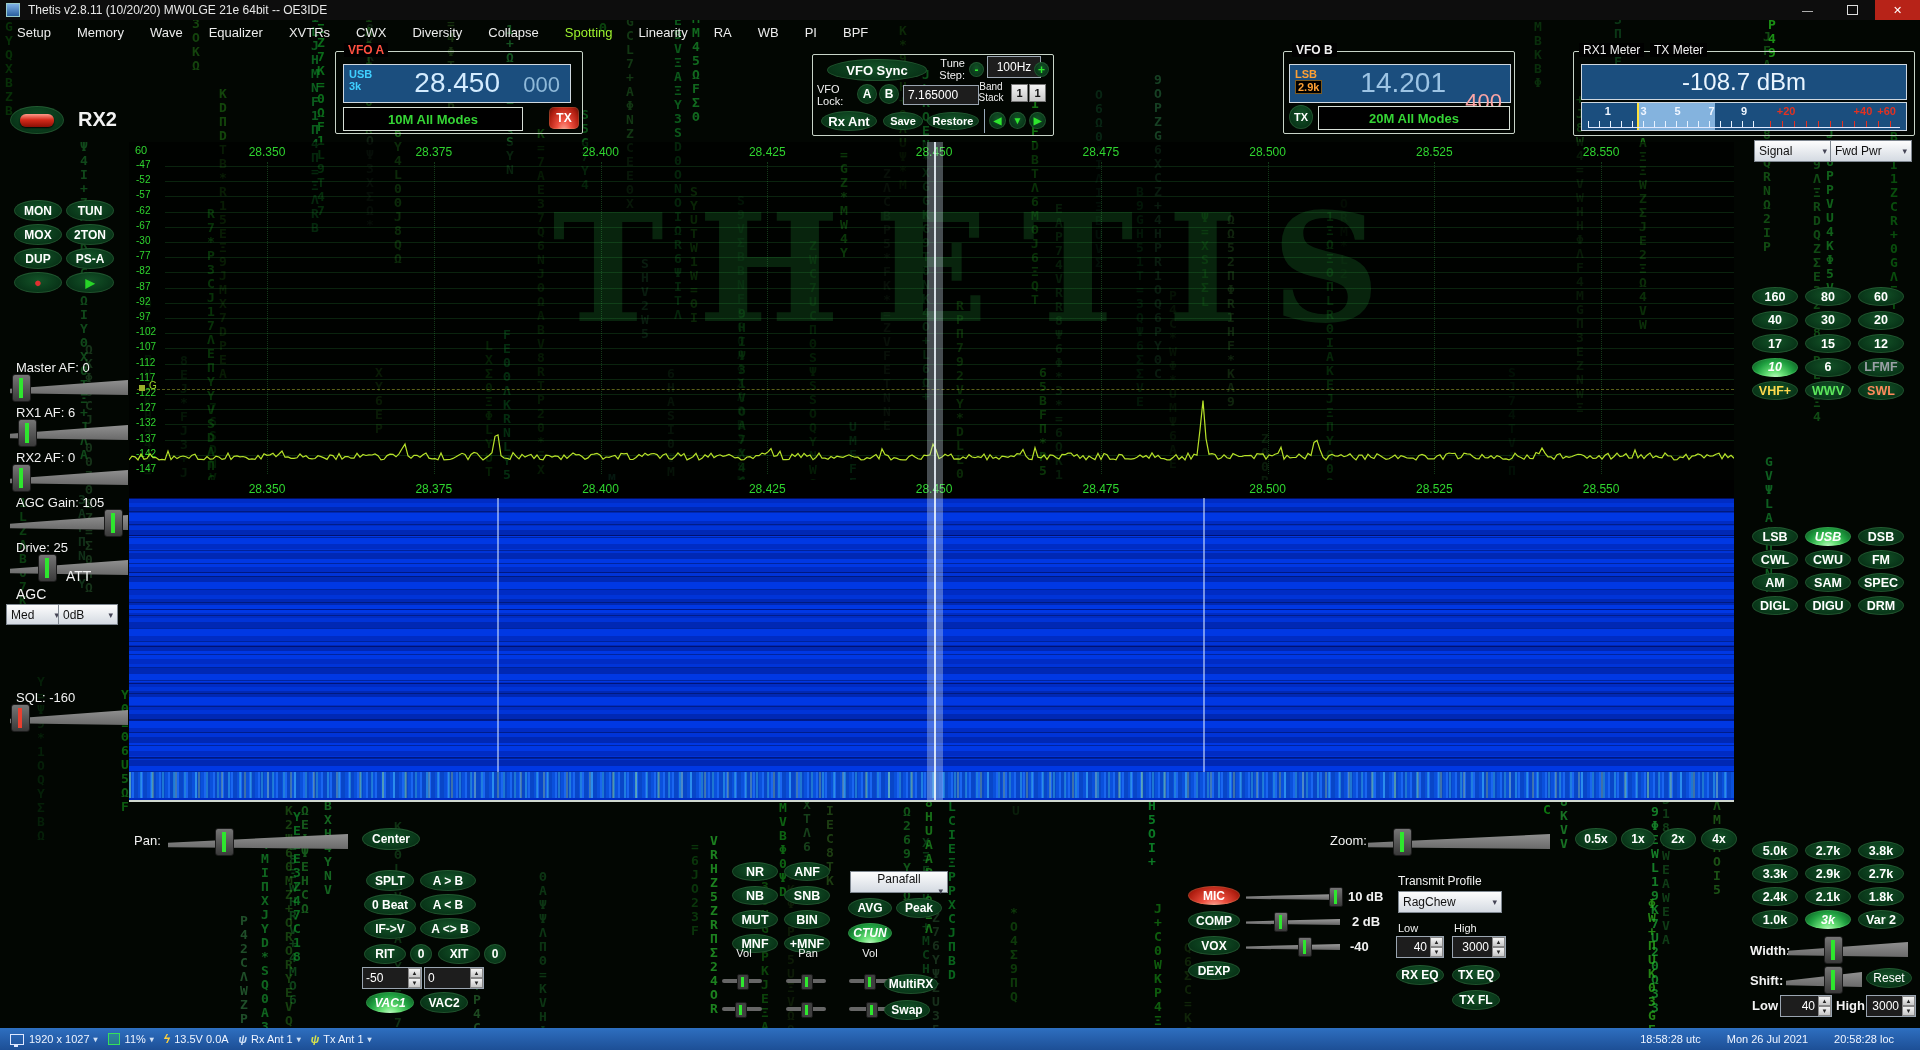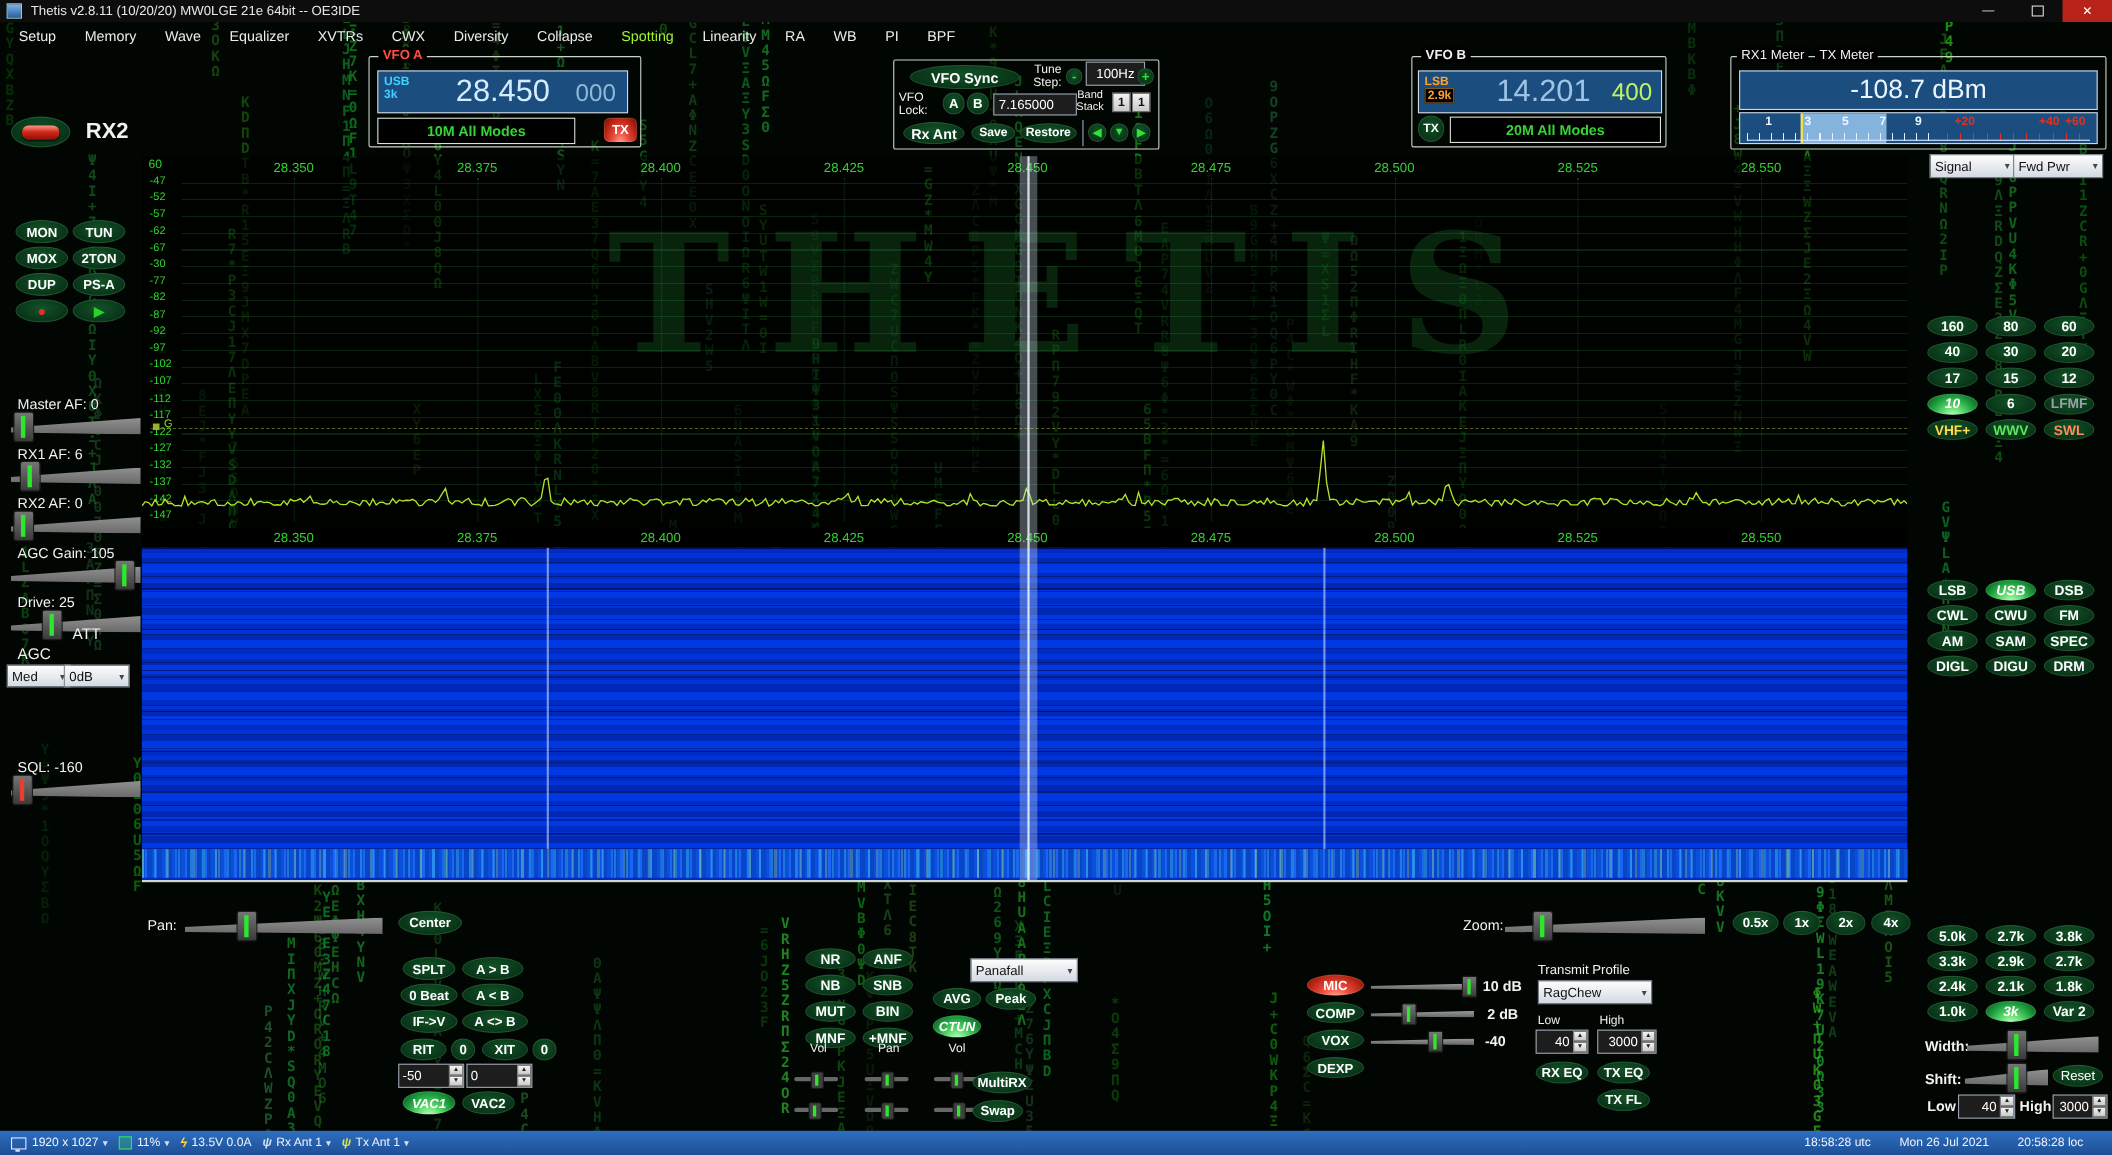--- a/index.html
+++ b/index.html
@@ -1976,21 +1976,21 @@
   </div>
 
   <div class="frame" style="left:1283px;top:51px;width:230px;height:81px;">
     <span class="flab" style="left:8px;">VFO B</span>
     <div class="freqbox" style="left:5px;top:12px;width:220px;height:37px;">
       <div style="position:absolute;left:5px;top:3px;">
         <div class="modetag or">LSB</div>
         <div class="chip">2.9k</div>
       </div>
       <span style="position:absolute;right:64px;top:2px;font-size:28px;color:#9dc4e4;">14.201</span>
-      <span style="position:absolute;right:8px;top:6px;font-size:22px;color:#bef264;">400</span>
+      <span style="position:absolute;right:8px;top:24px;font-size:22px;color:#fca5a5;">400</span>
     </div>
     <div class="pill rnd" style="left:5px;top:53px;width:24px;height:24px;font-size:11px;">TX</div>
     <div class="bandbox" style="left:34px;top:54px;width:190px;height:22px;">20M All Modes</div>
   </div>
 
   <div class="frame" style="left:1573px;top:51px;width:340px;height:83px;">
     <span class="flab" style="left:5px;font-weight:400;">RX1 Meter</span>
     <span class="flab" style="left:76px;font-weight:400;">TX Meter</span>
     <div class="mval" style="left:7px;top:12px;width:324px;height:34px;">-108.7 dBm</div>
     <div class="mscale" style="left:7px;top:50px;width:324px;height:27px;">
@@ -2220,21 +2220,21 @@
       <div class="pill" style="left: 0px; top: 0px; width: 46px; height: 19px;">NR</div>
       <div class="pill" style="left: 52px; top: 0px; width: 46px; height: 19px;">ANF</div>
       <div class="pill" style="left: 0px; top: 24px; width: 46px; height: 19px;">NB</div>
       <div class="pill" style="left: 52px; top: 24px; width: 46px; height: 19px;">SNB</div>
       <div class="pill" style="left: 0px; top: 48px; width: 46px; height: 19px;">MUT</div>
       <div class="pill" style="left: 52px; top: 48px; width: 46px; height: 19px;">BIN</div>
       <div class="pill" style="left: 0px; top: 72px; width: 46px; height: 19px;">MNF</div>
       <div class="pill" style="left: 52px; top: 72px; width: 46px; height: 19px;">+MNF</div>
     </div>
 
-  <div class="combo" style="left:882px;top:871px;width:88px;height:20px;">
+  <div class="combo" style="left:850px;top:871px;width:88px;height:20px;flex-direction:column;">
       <span>Panafall</span>
       <b>▾</b>
     </div>
   <div class="pill" style="left:848px;top:898px;width:44px;height:20px;">AVG</div>
   <div class="pill" style="left:896px;top:898px;width:46px;height:20px;">Peak</div>
   <div class="pill on" style="left:848px;top:923px;width:44px;height:20px;">CTUN</div>
 
   <div class="lblw" style="left:724px;top:947px;width:40px;text-align:center;font-size:11px;">Vol</div>
   <div class="lblw" style="left:788px;top:947px;width:40px;text-align:center;font-size:11px;">Pan</div>
   <div class="lblw" style="left:850px;top:947px;width:40px;text-align:center;font-size:11px;">Vol</div>

